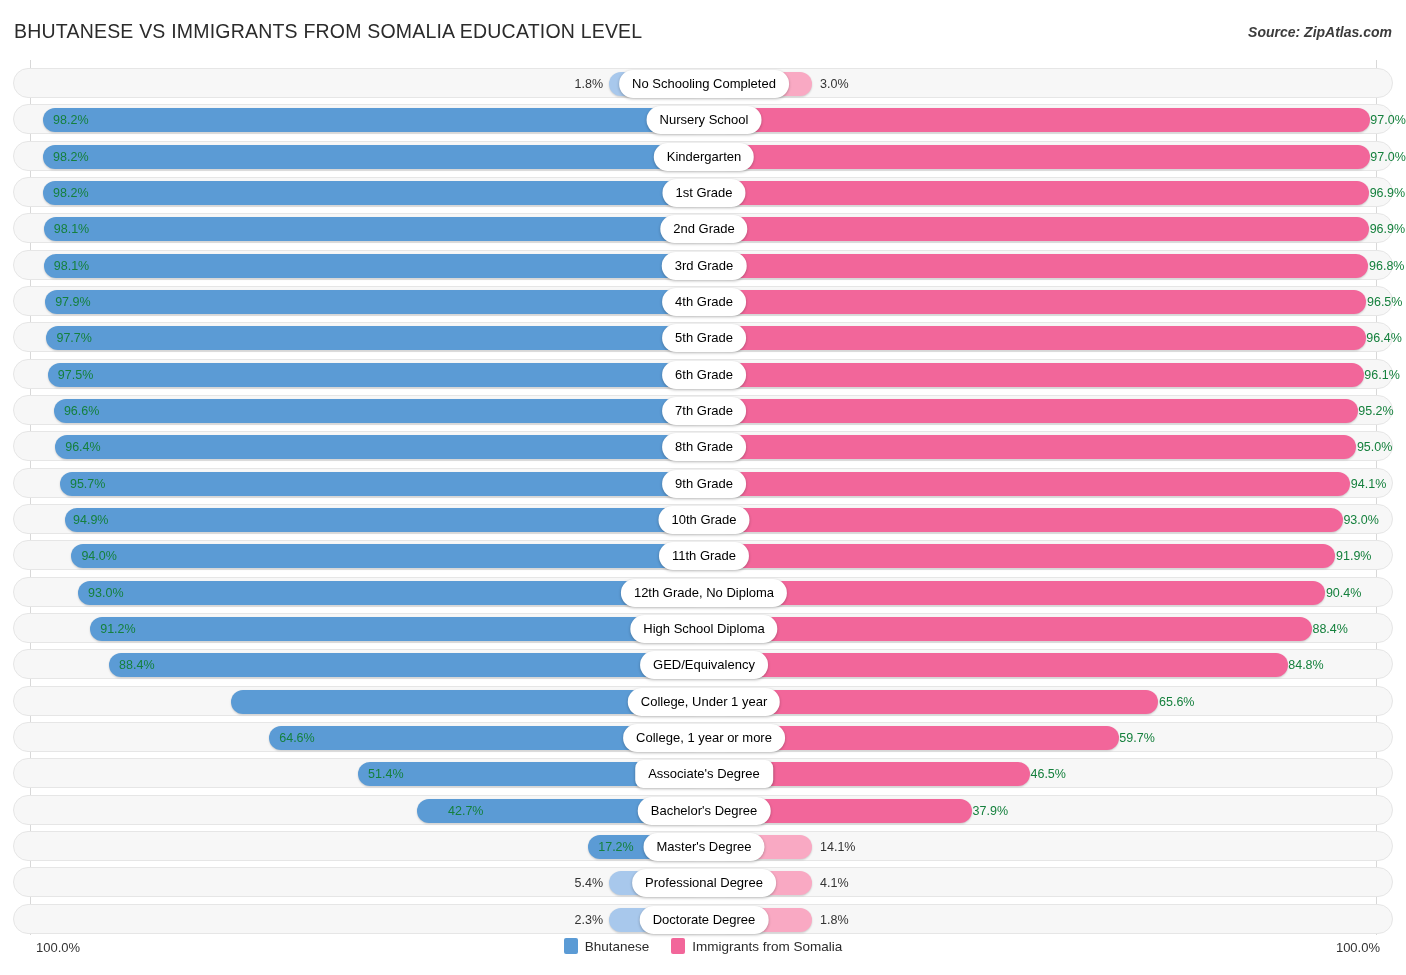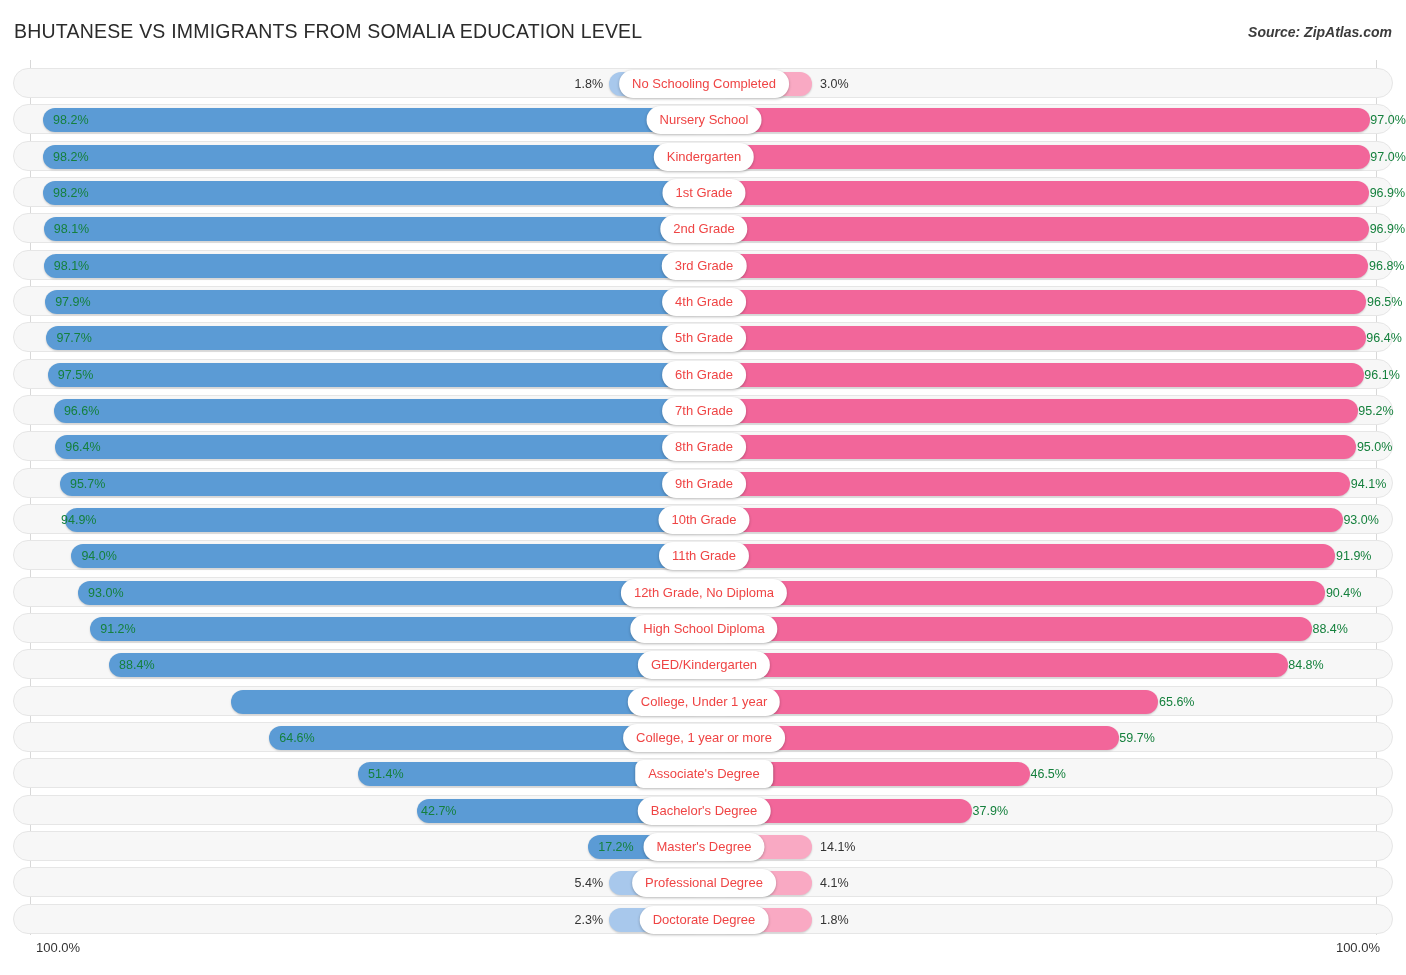--- a/index.html
+++ b/index.html
@@ -91,21 +91,21 @@
   .bar-value.outside { color: #333333; }
 
   .center-pill {
     position: absolute;
     top: 1px;
     height: 28px;
     line-height: 28px;
     background: #ffffff;
     border-radius: 14px;
     font-size: 13px;
-    color: #ef4444;
+    color: #000000;
     text-align: center;
     white-space: nowrap;
     padding: 0 13px;
     box-shadow: 0 1px 3px rgba(0,0,0,.28);
     transform: translateX(-50%);
     z-index: 5;
   }
 
   
   #footer {
@@ -241,21 +241,21 @@
       </div>
       <div class="row" style="top: 407.63px;">
         <div class="bar bar-left" style="width: 644.061px; left: 45.939px; background: rgb(91, 155, 213);"></div>
         <div class="bar-value inside" style="left: 55.939px;">95.7%</div>
         <div class="bar bar-right" style="width: 633.293px; left: 703px; background: rgb(242, 102, 154);"></div>
         <div class="bar-value inside" style="left: 1326.29px; width: 46px; text-align: right;">94.1%</div>
         <div class="center-pill" style="left: 690px;">9th Grade</div>
       </div>
       <div class="row" style="top: 443.96px;">
         <div class="bar bar-left" style="width: 638.677px; left: 51.323px; background: rgb(91, 155, 213);"></div>
-        <div class="bar-value inside" style="left: 47px; text-align: center;">94.9%</div>
+        <div class="bar-value inside" style="left: 59px; text-align: center;">94.9%</div>
         <div class="bar bar-right" style="width: 625.89px; left: 703px; background: rgb(242, 102, 154);"></div>
         <div class="bar-value inside" style="left: 1318.89px; width: 46px; text-align: right;">93.0%</div>
         <div class="center-pill" style="left: 690px;">10th Grade</div>
       </div>
       <div class="row" style="top: 480.29px;">
         <div class="bar bar-left" style="width: 632.62px; left: 57.38px; background: rgb(91, 155, 213);"></div>
         <div class="bar-value inside" style="left: 67.38px;">94.0%</div>
         <div class="bar bar-right" style="width: 618.487px; left: 703px; background: rgb(242, 102, 154);"></div>
         <div class="bar-value inside" style="left: 1311.49px; width: 46px; text-align: right;">91.9%</div>
         <div class="center-pill" style="left: 690px;">11th Grade</div>
@@ -272,21 +272,21 @@
         <div class="bar-value inside" style="left: 86.224px;">91.2%</div>
         <div class="bar bar-right" style="width: 594.932px; left: 703px; background: rgb(242, 102, 154);"></div>
         <div class="bar-value inside" style="left: 1287.93px; width: 46px; text-align: right;">88.4%</div>
         <div class="center-pill" style="left: 690px;">High School Diploma</div>
       </div>
       <div class="row" style="top: 589.28px;">
         <div class="bar bar-left" style="width: 594.932px; left: 95.068px; background: rgb(91, 155, 213);"></div>
         <div class="bar-value inside" style="left: 105.068px;">88.4%</div>
         <div class="bar bar-right" style="width: 570.704px; left: 703px; background: rgb(242, 102, 154);"></div>
         <div class="bar-value inside" style="left: 1263.7px; width: 46px; text-align: right;">84.8%</div>
-        <div class="center-pill" style="left: 690px;">GED/Kindergarten</div>
+        <div class="center-pill" style="left: 690px;">GED/Equivalency</div>
       </div>
       <div class="row" style="top: 625.61px;">
         <div class="bar bar-left" style="width: 473.119px; left: 216.881px; background: rgb(91, 155, 213);"></div>
         <div class="bar-value inside" style="left: 226.881px; margin-top: 44px;">70.3%</div>
         <div class="bar bar-right" style="width: 441.488px; left: 703px; background: rgb(242, 102, 154);"></div>
         <div class="bar-value inside" style="left: 1134.49px; width: 46px; text-align: right;">65.6%</div>
         <div class="center-pill" style="left: 690px;">College, Under 1 year</div>
       </div>
       <div class="row" style="top: 661.94px;">
         <div class="bar bar-left" style="width: 434.758px; left: 255.242px; background: rgb(91, 155, 213);"></div>
@@ -297,21 +297,21 @@
       </div>
       <div class="row" style="top: 698.27px;">
         <div class="bar bar-left" style="width: 345.922px; left: 344.078px; background: rgb(91, 155, 213);"></div>
         <div class="bar-value inside" style="left: 354.078px;">51.4%</div>
         <div class="bar bar-right" style="width: 312.945px; left: 703px; background: rgb(242, 102, 154);"></div>
         <div class="bar-value inside" style="left: 1005.94px; width: 46px; text-align: right;">46.5%</div>
         <div class="center-pill" style="left: 690px; border-radius: 8px;">Associate's Degree</div>
       </div>
       <div class="row" style="top: 734.6px;">
         <div class="bar bar-left" style="width: 287.371px; left: 402.629px; background: rgb(91, 155, 213);"></div>
-        <div class="bar-value inside" style="left: 407px;">42.7%</div>
+        <div class="bar-value inside" style="left: 434px;">42.7%</div>
         <div class="bar bar-right" style="width: 255.067px; left: 703px; background: rgb(242, 102, 154);"></div>
         <div class="bar-value inside" style="left: 948.067px; width: 46px; text-align: right;">37.9%</div>
         <div class="center-pill" style="left: 690px;">Bachelor's Degree</div>
       </div>
       <div class="row" style="top: 770.93px;">
         <div class="bar bar-left" style="width: 115.756px; left: 574.244px; background: rgb(91, 155, 213);"></div>
         <div class="bar-value inside" style="left: 584.244px;">17.2%</div>
         <div class="bar bar-right" style="width: 95px; left: 703px; background: rgb(249, 169, 195);"></div>
         <div class="bar-value outside" style="left: 806px;">14.1%</div>
         <div class="center-pill" style="left: 690px;">Master's Degree</div>
@@ -328,15 +328,25 @@
         <div class="bar-value outside" style="left: 549px; width: 40px; text-align: right;">2.3%</div>
         <div class="bar bar-right" style="width: 95px; left: 703px; background: rgb(249, 169, 195);"></div>
         <div class="bar-value outside" style="left: 806px;">1.8%</div>
         <div class="center-pill" style="left: 690px;">Doctorate Degree</div>
       </div>
     </div>
 
   <div id="footer">
     <div class="axis-max" id="axis-max-left">100.0%</div>
     <div class="axis-max" id="axis-max-right">100.0%</div>
+    <div id="legend">
+        <div class="legend-item">
+          <span class="legend-swatch" style="background: rgb(91, 155, 213);"></span>
+          <span class="legend-label">Bhutanese</span>
+        </div>
+        <div class="legend-item">
+          <span class="legend-swatch" style="background: rgb(242, 102, 154);"></span>
+          <span class="legend-label">Immigrants from Somalia</span>
+        </div>
+      </div>
   </div>
 
 </div>
 
 </body></html>

